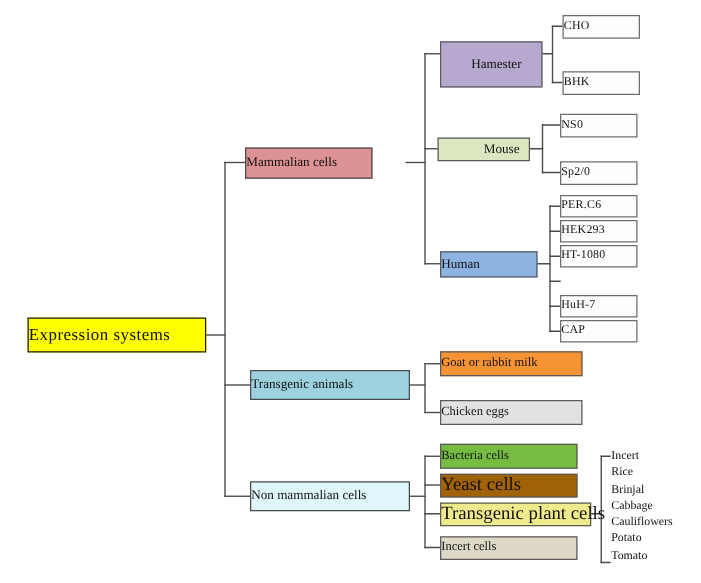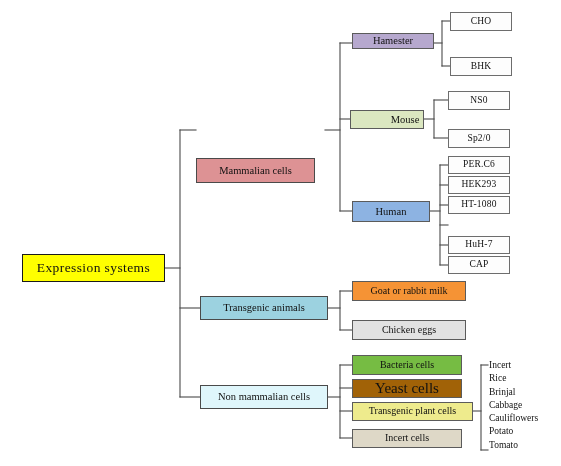--- a/index.html
+++ b/index.html
@@ -13,21 +13,21 @@
     height: 466px;
     background: #ffffff;
     font-family: "Liberation Serif", "DejaVu Serif", serif;
     overflow: hidden;
   }
   .node {
     position: absolute;
     box-sizing: border-box;
     display: flex;
     align-items: center;
-    justify-content: center;
+    justify-content: flex-start;
     text-align: center;
     color: #111111;
     line-height: 1.05;
     white-space: nowrap;
   }
   
   .n-root {
     background: #ffff00;
     border: 1.6px solid #1a1a1a;
     font-size: 13.5px;
@@ -54,21 +54,21 @@
     background: #fdfdfd;
     border: 1.4px solid #6d6d6d;
     font-size: 9.5px;
     letter-spacing: 0.2px;
   }
   
   .n-goat    { background: #f59335; border: 1.5px solid #5b5b5b; font-size: 10px; }
   .n-chicken { background: #e2e2e2; border: 1.5px solid #5b5b5b; font-size: 10px; }
   .n-bacteria{ background: #76bc43; border: 1.5px solid #5b5b5b; font-size: 10px; }
   .n-yeast   { background: #a16207; border: 1.5px solid #5b5b5b; font-size: 15px; }
-  .n-plant   { background: #eeeb8d; border: 1.5px solid #5b5b5b; font-size: 10px; }
+  .n-plant   { background: #eeeb8d; border: 1.5px solid #5b5b5b; font-size: 15px; }
   .n-incert  { background: #ded8c7; border: 1.5px solid #5b5b5b; font-size: 10px; }
 
   
   .plant-list {
     position: absolute;
     left: 489px;
     top: 359px;
     font-size: 9.5px;
     color: #111;
     line-height: 13.3px;
@@ -136,33 +136,33 @@
       <path d="M481,365 L481,450"></path>
       <path d="M481,365 L488,365"></path>
       <path d="M481,450 L488,450"></path>
     </g>
   </svg>
 
   <div class="node n-root" style="left:22px; top:254px; width:143px; height:28px;">
     <span>Expression systems</span>
   </div>
 
-  <div class="node n-l1 n-mammal" style="left:196px; top:118px; width:119px; height:25px;margin-top:40px;">
+  <div class="node n-l1 n-mammal" style="left:196px; top:118px; width:102px; height:25px;">
     <span>Mammalian cells</span>
   </div>
 
   <div class="node n-l1 n-transani" style="left:200px; top:296px; width:128px; height:24px;">
     <span>Transgenic animals</span>
   </div>
 
   <div class="node n-l1 n-nonmam" style="left:200px; top:385px; width:128px; height:24px;">
     <span>Non mammalian cells</span>
   </div>
 
-  <div class="node n-l2 n-hamester" style="left:352px; top:33px; width:82px; height:16px;">
+  <div class="node n-l2 n-hamester" style="left:352px; top:33px; width:82px; height:37px;padding-left:24px;">
     <span>Hamester</span>
   </div>
 
   <div class="node n-l2 n-mouse" style="left:350px; top:110px; width:74px; height:19px;padding-left:36px;">
     <span>Mouse</span>
   </div>
 
   <div class="node n-l2 n-human" style="left:352px; top:201px; width:78px; height:21px;">
     <span>Human</span>
   </div>

